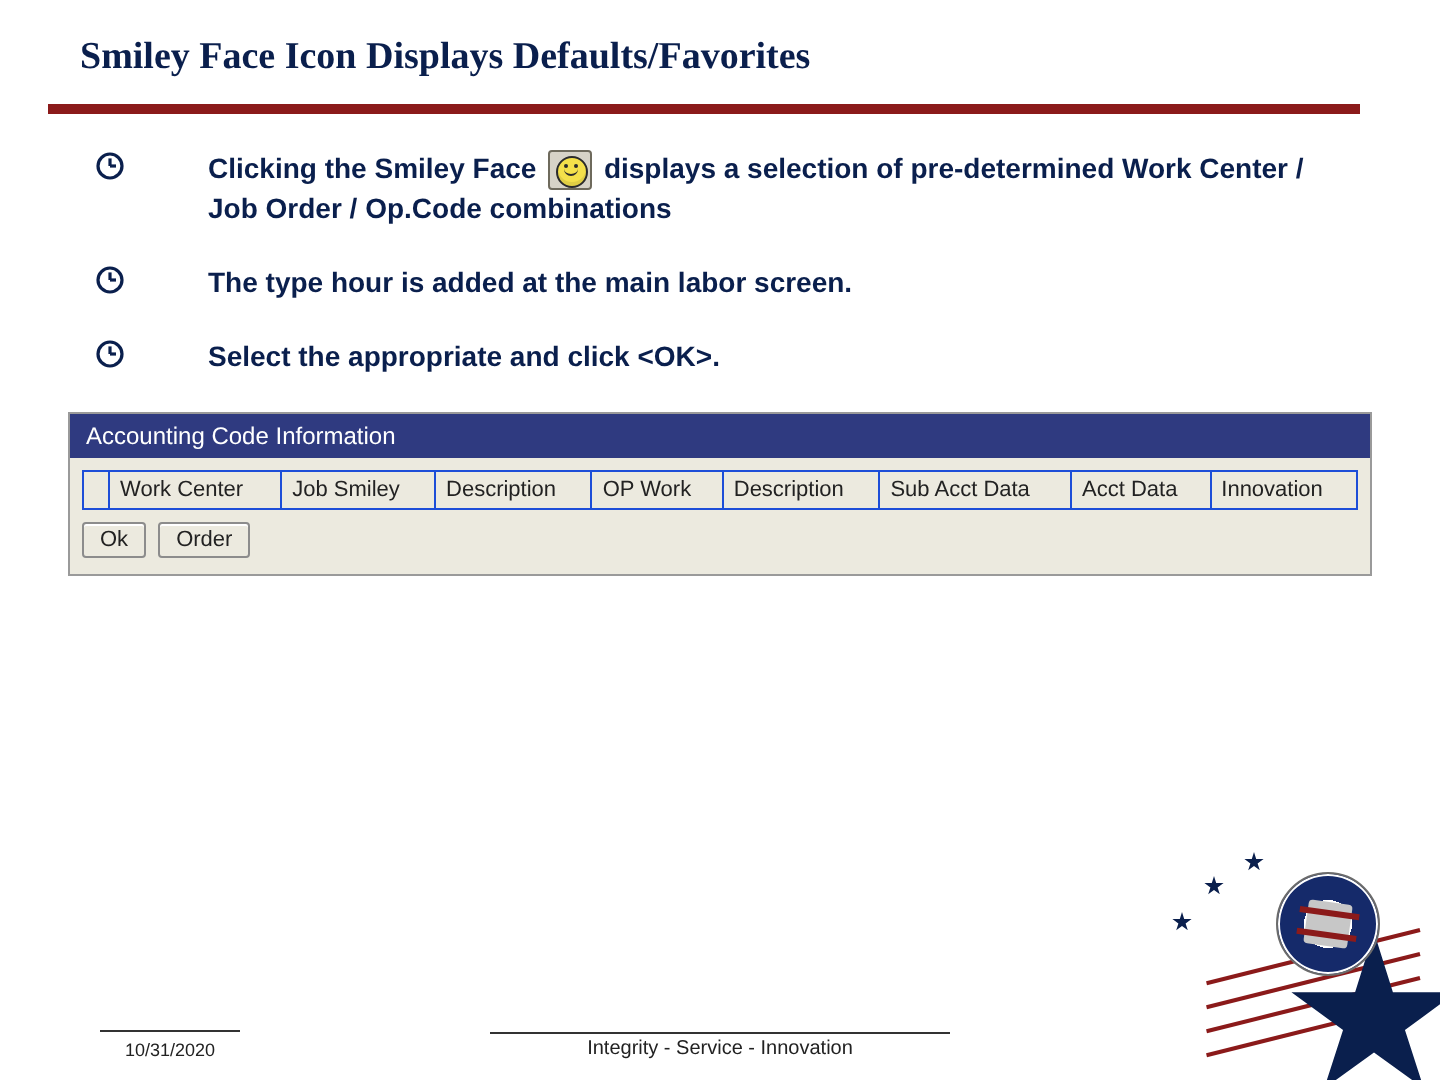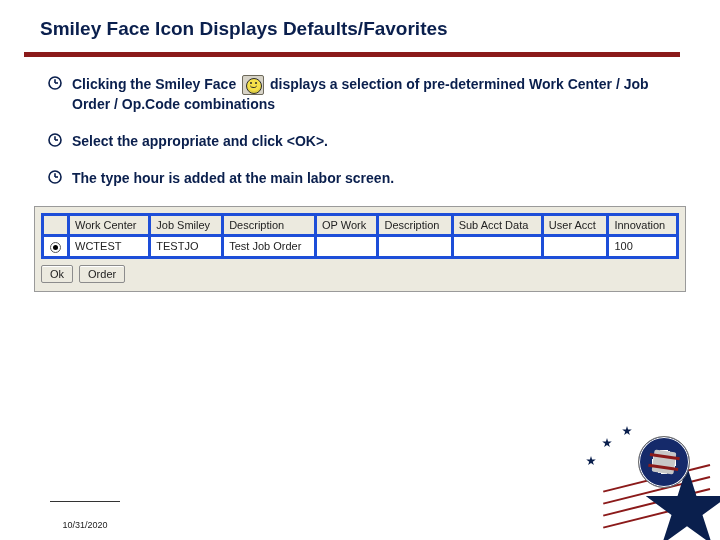--- a/index.html
+++ b/index.html
@@ -7,20 +7,21 @@
   body {
     width: 720px;
     height: 540px;
     font-family: Arial, sans-serif;
     background: #ffffff;
     position: relative;
     overflow: hidden;
   }
   .title-area {
     padding: 18px 40px 6px 40px;
+    font-family: Liberation Serif, serif;
   }
   .page-title {
     font-size: 19px;
     font-weight: bold;
     color: #0a1f4d;
   }
   .title-underline {
     margin: 6px 40px 0 0;
     height: 5px;
     background: #8b1a1a;
@@ -37,21 +38,21 @@
     color: #0a1f4d;
     font-weight: bold;
     line-height: 1.35;
   }
   .bullet-row .clock {
     flex: 0 0 auto;
     margin-right: 10px;
     margin-top: 1px;
   }
   .clock svg { display: block; }
-  .bullet-text { flex: 1 1 auto; }
+  .bullet-text { flex: 1 1 auto; margin-left: 32px; }
   .inline-smiley {
     display: inline-block;
     vertical-align: middle;
     width: 22px; height: 20px;
     background: #d7d3c7;
     border: 1px solid #6e6a5c;
     border-radius: 2px;
     position: relative;
     margin: 0 2px;
   }
@@ -103,21 +104,21 @@
     background: #eceadf;
   }
   table.grid {
     border-collapse: collapse;
     width: 100%;
     font-size: 11px;
     color: #222;
     background: #ffffff;
   }
   table.grid th, table.grid td {
-    border: 3px solid #1d4ed8;
+    border: 1px solid #1d4ed8;
     padding: 3px 5px;
     text-align: left;
     white-space: nowrap;
     background: #ffffff;
     font-weight: normal;
   }
   table.grid th {
     background: #eceadf;
   }
   table.grid td.radio-cell {
@@ -165,21 +166,21 @@
   }
   .footer-date {
     position: absolute;
     left: 50px;
     bottom: 10px;
     width: 70px;
     border-top: 1px solid #333;
     font-size: 9px;
     color: #222;
     text-align: center;
-    padding-top: 18px;
+    padding-top: 4px;
   }
   .footer-tagline {
     position: absolute;
     left: 50%;
     transform: translateX(-50%);
     bottom: 10px;
     width: 230px;
     border-top: 1px solid #333;
     font-size: 10px;
     color: #222;
@@ -282,73 +283,64 @@
   </div>
 
   <div class="bullet-row">
     <span class="clock">
       <svg width="14" height="14" viewBox="0 0 14 14">
           <circle cx="7" cy="7" r="6" fill="none" stroke="#0a1f4d" stroke-width="1.6"></circle>
           <line x1="7" y1="7" x2="7" y2="3.2" stroke="#0a1f4d" stroke-width="1.6"></line>
           <line x1="7" y1="7" x2="10" y2="7" stroke="#0a1f4d" stroke-width="1.6"></line>
         </svg>
     </span>
-    <span class="bullet-text">Select the appropriate and click &lt;OK&gt;.</span>
+    <span class="bullet-text">The type hour is added at the main labor screen.</span>
   </div>
 
   <div class="bullet-row">
     <span class="clock">
       <svg width="14" height="14" viewBox="0 0 14 14">
           <circle cx="7" cy="7" r="6" fill="none" stroke="#0a1f4d" stroke-width="1.6"></circle>
           <line x1="7" y1="7" x2="7" y2="3.2" stroke="#0a1f4d" stroke-width="1.6"></line>
           <line x1="7" y1="7" x2="10" y2="7" stroke="#0a1f4d" stroke-width="1.6"></line>
         </svg>
     </span>
-    <span class="bullet-text">The type hour is added at the main labor screen.</span>
+    <span class="bullet-text">Select the appropriate and click &lt;OK&gt;.</span>
   </div>
 
 </div>
 
 <div class="panel">
+  <div class="panel-titlebar">Accounting Code Information</div>
   <div class="panel-body">
     <table class="grid">
       <tbody>
           <tr>
         <th></th>
         <th>Work Center</th>
         <th>Job Smiley</th>
         <th>Description</th>
         <th>OP Work</th>
         <th>Description</th>
         <th>Sub Acct Data</th>
-        <th>User Acct</th>
+        <th>Acct Data</th>
         <th>Innovation</th>
-      </tr>
-      <tr>
-        <td class="radio-cell"><span class="radio-dot"></span></td>
-        <td>WCTEST</td>
-        <td>TESTJO</td>
-        <td>Test Job Order</td>
-        <td></td>
-        <td></td>
-        <td></td>
-        <td></td>
-        <td>100</td>
       </tr>
     </tbody>
       </table>
     <div class="btn-row">
       <button class="btn">Ok</button>
       <button class="btn">Order</button>
     </div>
   </div>
 </div>
 
 <div class="footer">
   <div class="footer-date">10/31/2020</div>
+  <div class="footer-tagline">Integrity - Service - Innovation</div>
   <div class="footer-pagenum">13</div>
 
   <div class="footer-right">
     <div class="seal">
         <div class="inner"></div>
       </div>
     <div class="stripe" style="right:10px;bottom:74px;width:110px;transform:rotate(-14deg);"></div>
     <div class="stripe" style="right:10px;bottom:62px;width:110px;transform:rotate(-14deg);"></div>
     <div class="stripe" style="right:10px;bottom:50px;width:110px;transform:rotate(-14deg);"></div>
     <div class="stripe" style="right:10px;bottom:38px;width:110px;transform:rotate(-14deg);"></div>

